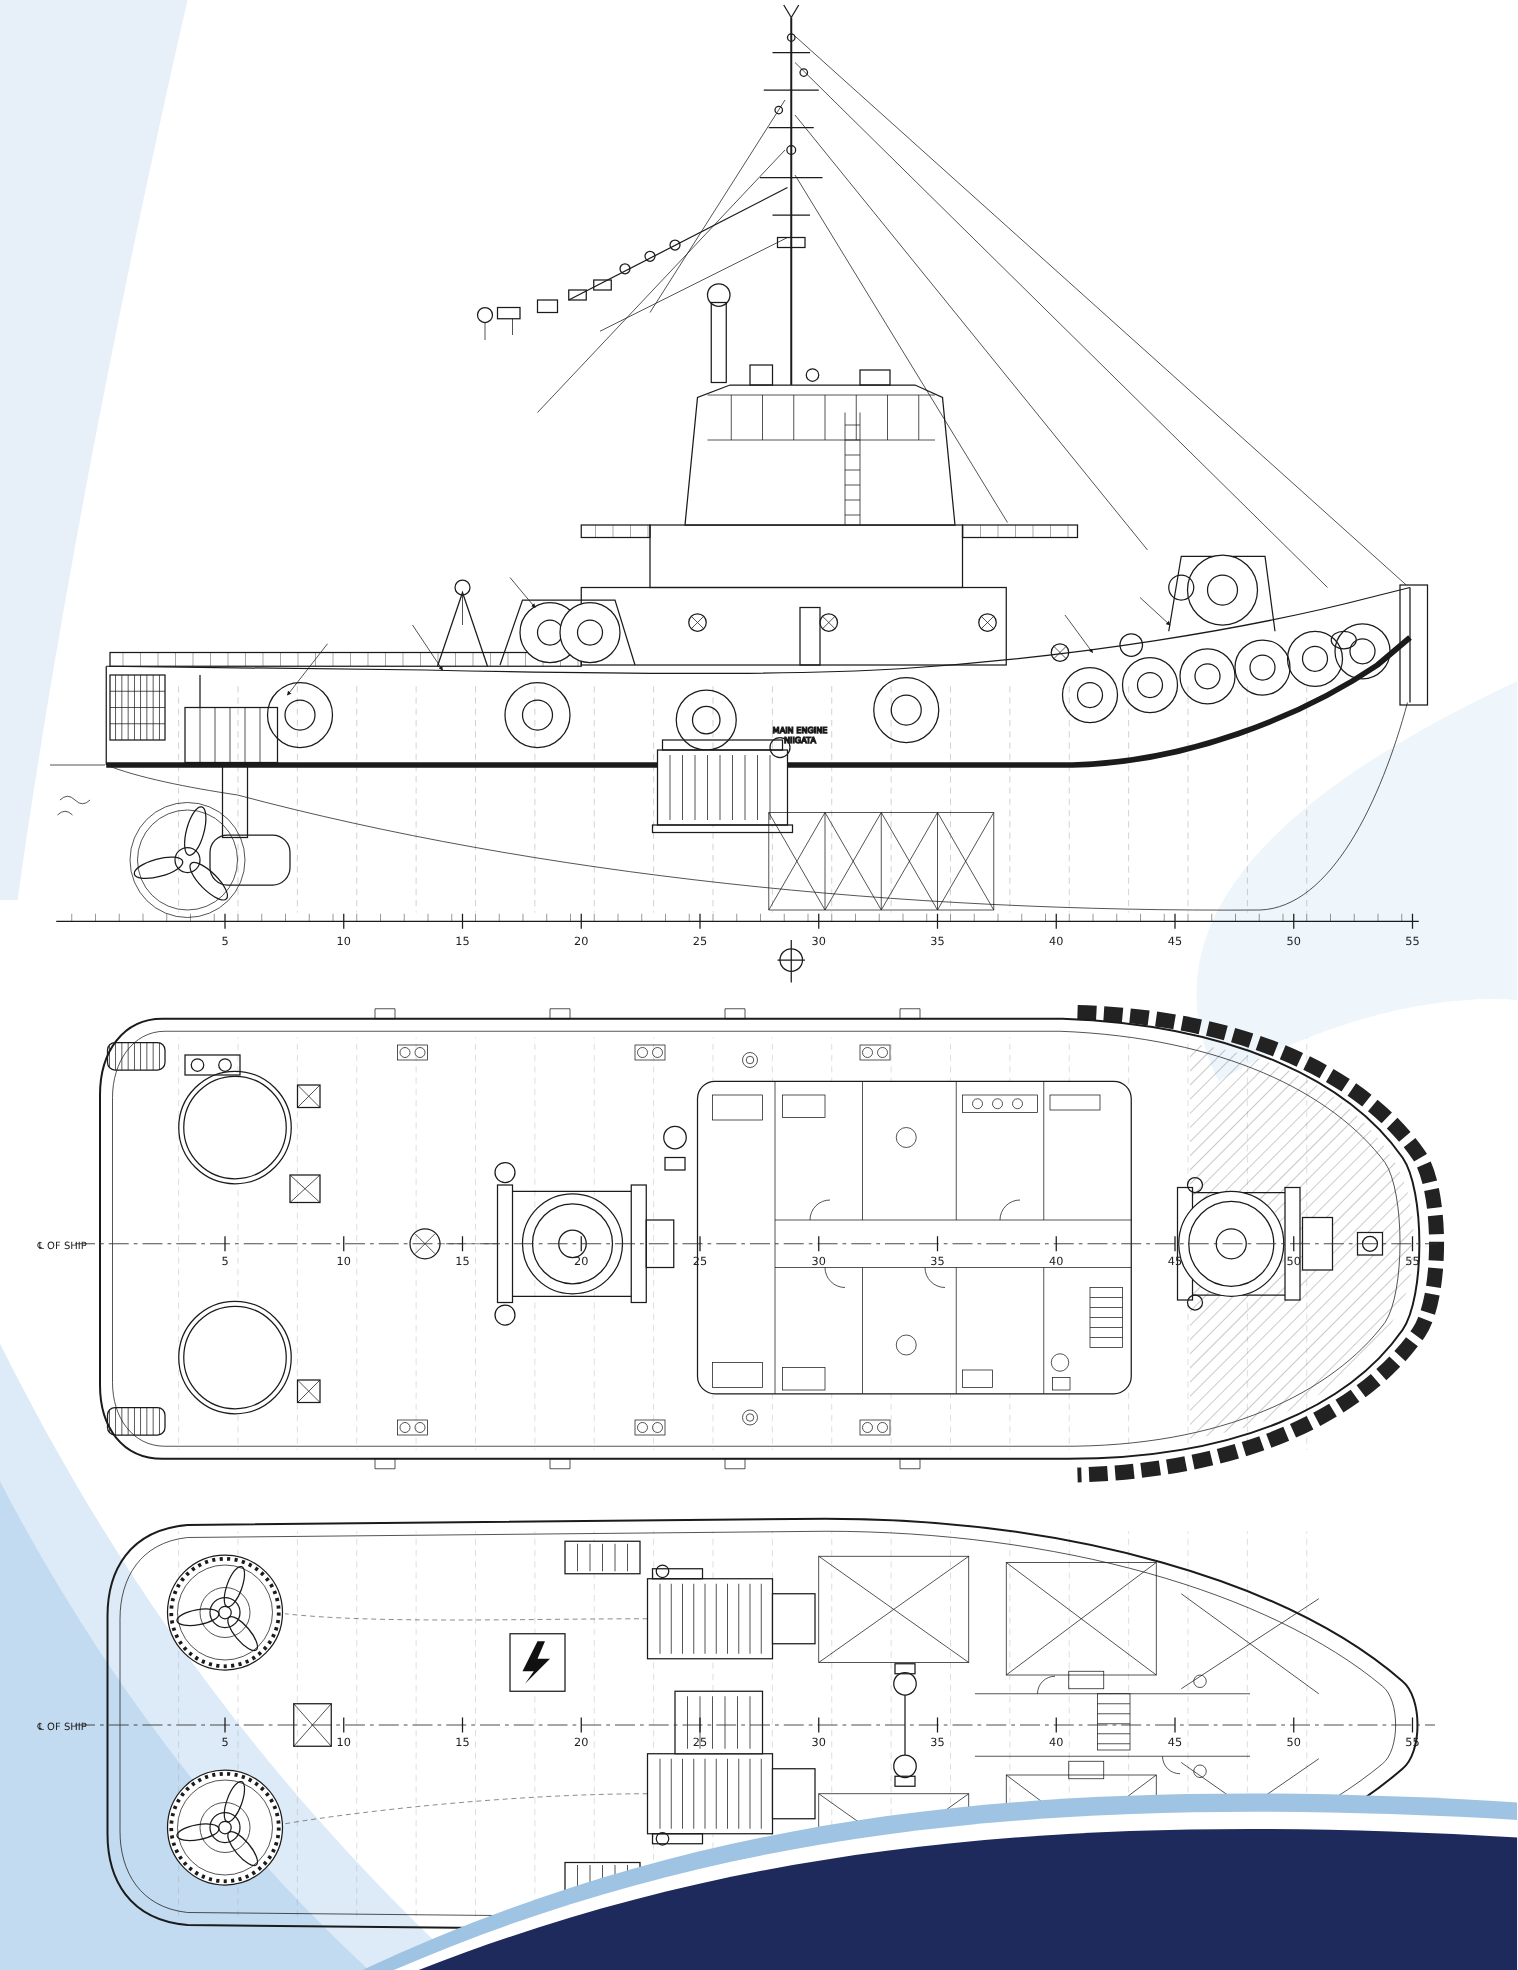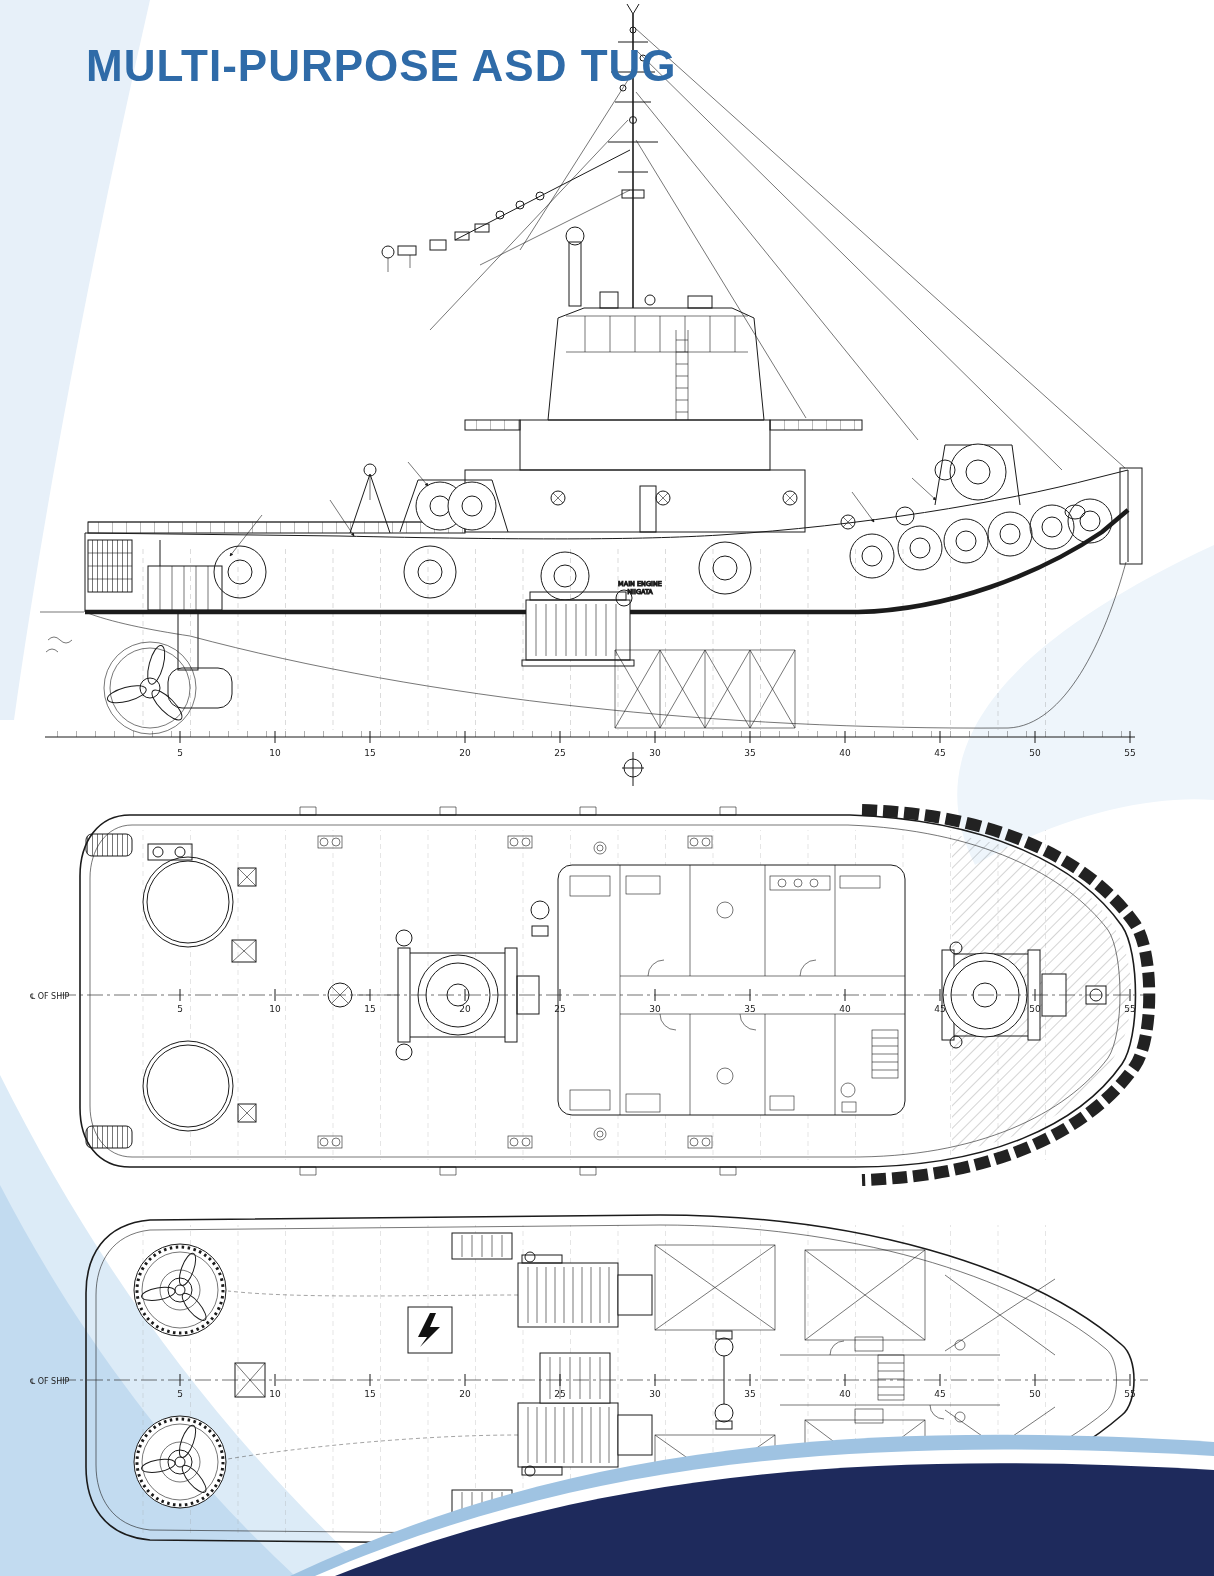--- a/index.html
+++ b/index.html
@@ -29,21 +29,20 @@
 
 <div id="page">
 
   <svg id="bg" class="layer" width="1214" height="1576" viewBox="0 0 1214 1576">
     <path d="M0,0 L150,0 C95,240 45,500 14,720 L0,720 Z" fill="#e7f0f9"></path>
     <path d="M1214,545 C1010,640 915,745 975,865 C1060,815 1150,795 1214,800 Z" fill="#eef5fb"></path>
     <path d="M0,1075 C90,1255 205,1420 372,1576 L0,1576 Z" fill="#dcebf7"></path>
     <path d="M0,1185 C70,1320 165,1455 295,1576 L0,1576 Z" fill="#c2dbf0"></path>
   </svg>
 
-  <h1 id="page-title">MULTI-PURPOSE ASD TUG</h1>
 
   <svg class="layer view" style="top:0" width="1214" height="790" viewBox="0 0 1214 790">
     <defs>
       <pattern id="vh1" width="5" height="6" patternUnits="userSpaceOnUse">
         <line x1="2.5" y1="0" x2="2.5" y2="6" stroke="#1b1b1b" stroke-width="0.6"></line>
       </pattern>
       <pattern id="fr1" width="47.5" height="9" patternUnits="userSpaceOnUse">
         <line x1="0" y1="0" x2="0" y2="5" stroke="#888" stroke-width="0.6"></line>
       </pattern>
       <pattern id="tick1" width="19" height="6" patternUnits="userSpaceOnUse">

